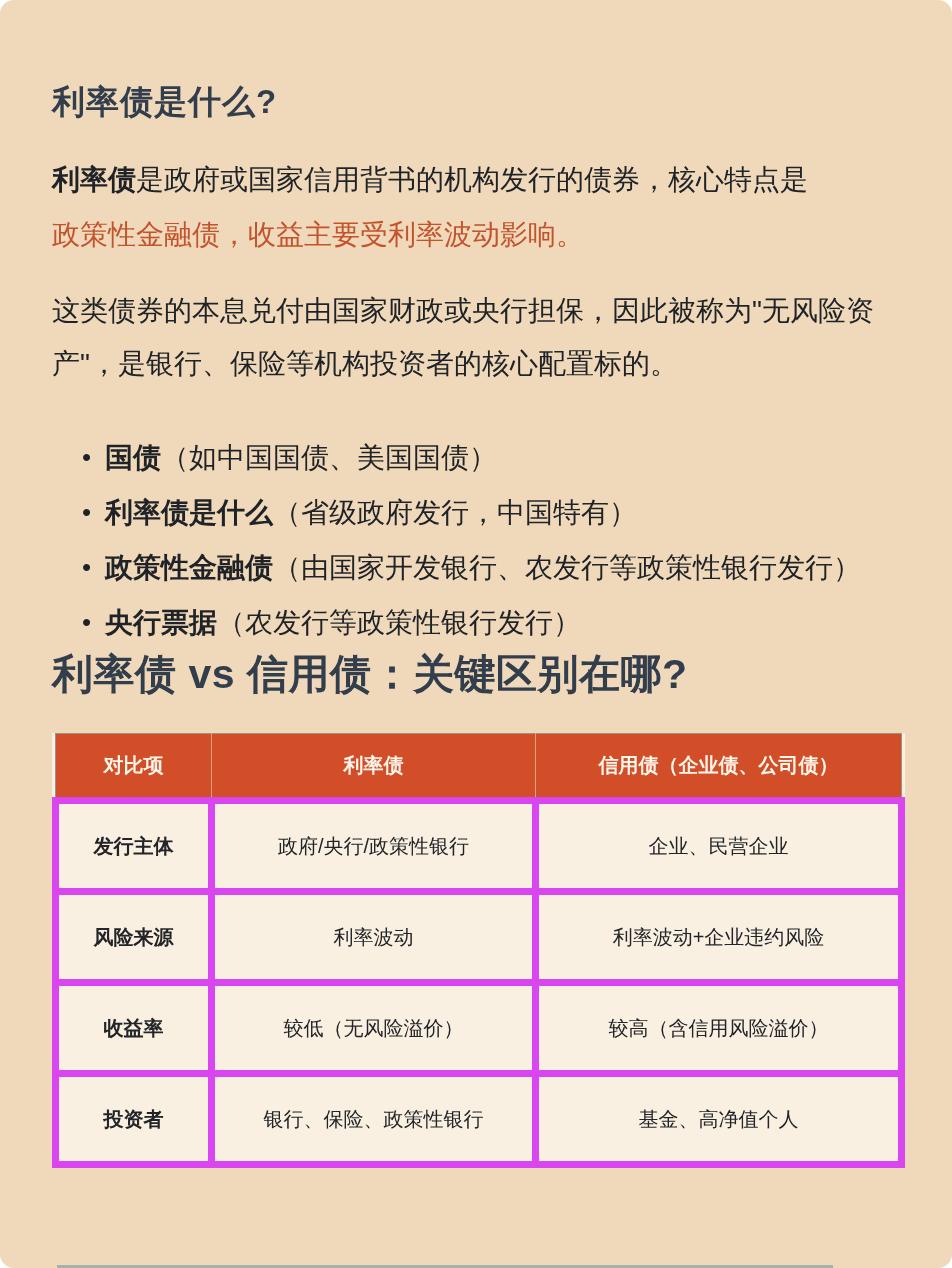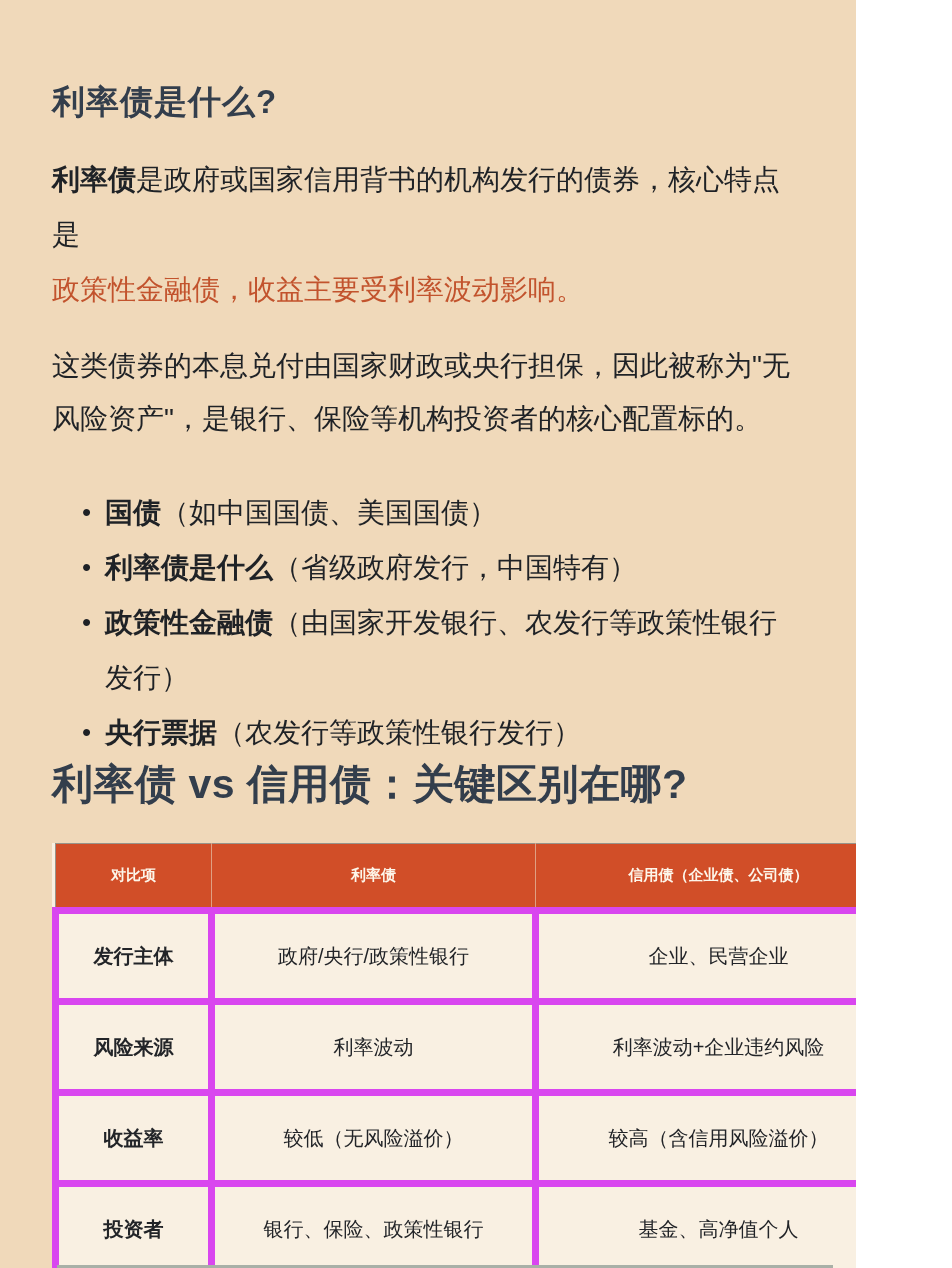--- a/index.html
+++ b/index.html
@@ -1,21 +1,22 @@
 <!DOCTYPE html>
 <html><head>
 <meta charset="utf-8">
 <style>
   html,body{margin:0;padding:0;}
   .canvas{
-    width:856px;height:1268px;position:relative;overflow:hidden;
+    width:952px;height:1268px;position:relative;overflow:hidden;
     background:#F0D9BA;box-sizing:border-box;
     padding:58px 52px 0 52px;
     font-family:"Liberation Sans","DejaVu Sans",sans-serif;
     color:#26282B;
+    border-radius:14px;
   }
   .page-title{
     margin:24px 0 0;font-size:33px;line-height:40px;font-weight:bold;
     color:#333E4C;letter-spacing:1px;
   }
   .p-intro{
     margin:30px 0 0;font-size:28px;line-height:55px;color:#1F2226;
   }
   .lead-term{font-weight:bold;}
   .highlight{display:block;color:#C2532D;}
@@ -43,21 +44,21 @@
   }
   table.compare{
     margin:39px 0 0;border-collapse:collapse;table-layout:fixed;
     width:846px;background:#F9F0E2;border:1px solid #97948A;
   }
   table.compare col.c1{width:156px;}
   table.compare col.c2{width:324px;}
   table.compare col.c3{width:366px;}
   table.compare thead th{
     background:#D14E28;color:#FDF6EA;height:61px;
-    font-size:15px;font-weight:bold;text-align:center;vertical-align:middle;
+    font-size:20px;font-weight:bold;text-align:center;vertical-align:middle;
     border-top:1px solid #97948A;border-bottom:1px solid #97948A;
     border-left:1px solid #DFA083;border-right:1px solid #DFA083;margin-left:39px;
   }
   table.compare thead th:first-child{border-left:1px solid #97948A;}
   table.compare thead th:last-child{border-right:1px solid #97948A;}
   table.compare tbody th,
   table.compare tbody td{
     height:60px;border:7px solid #d946ef;text-align:center;vertical-align:middle;
     font-size:20px;color:#222428;padding:12px 6px;
   }

